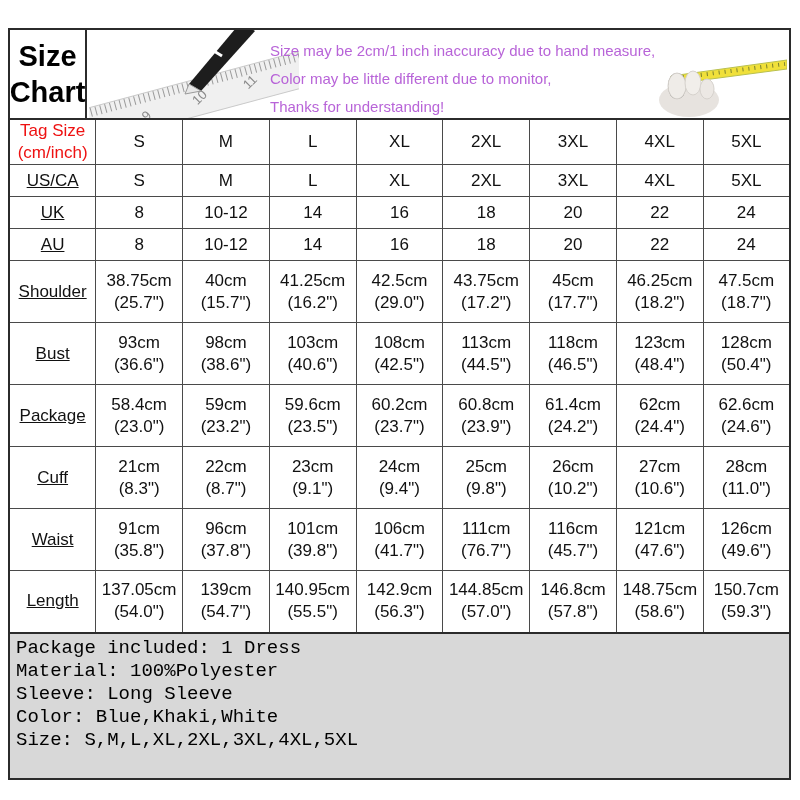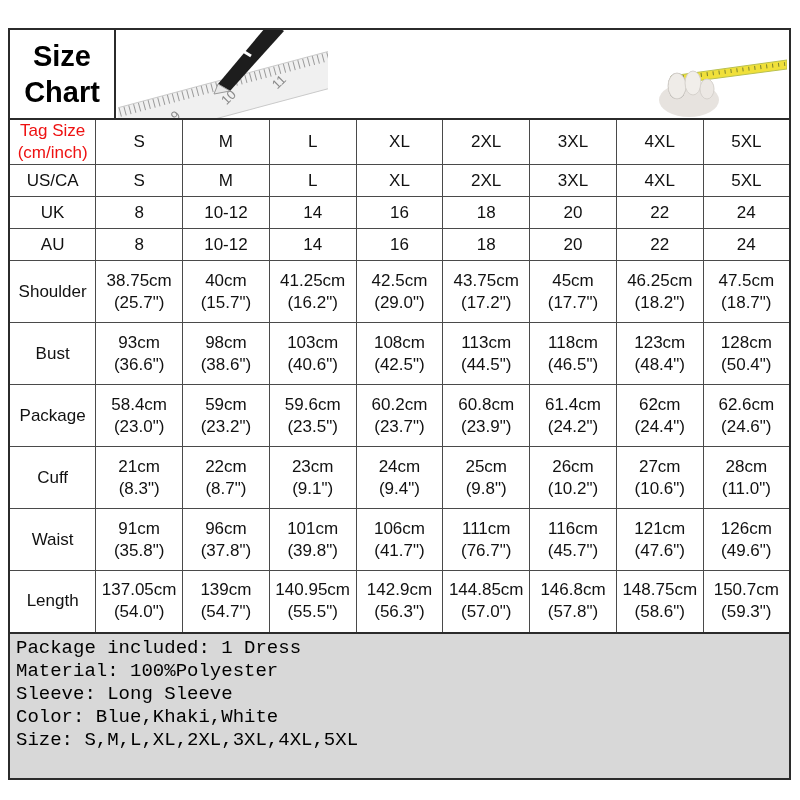--- a/index.html
+++ b/index.html
@@ -9,21 +9,21 @@
   }
   .sheet{position:relative;width:800px;height:800px;background:#fff;overflow:hidden;}
   .frame{position:absolute;left:8px;top:28px;width:783px;}
 
   
   .banner{
     display:flex;height:90px;box-sizing:border-box;
     border:2px solid #2b2b2b;border-bottom:none;background:#fff;
   }
   .title-cell{
-    width:106px;box-sizing:border-box;border-right:2px solid #2b2b2b;
+    width:77px;box-sizing:border-box;border-right:2px solid #2b2b2b;
     display:flex;align-items:center;justify-content:center;
     font-weight:bold;font-size:29px;line-height:1.25;
     white-space:pre-line;text-align:center;color:#000;
   }
   .banner-art{position:relative;flex:1;overflow:hidden;}
   .notice{
     position:absolute;left:183px;top:7px;
     color:var(--purple,#b864d8);font-size:15px;line-height:1.85;
     white-space:nowrap;
   }
@@ -37,21 +37,21 @@
   }
   table.size-table td{
     border:1px solid var(--grid,#4a4a4a);
     text-align:center;vertical-align:middle;
     white-space:pre-line;font-size:17px;line-height:1.3;
     padding:0;background:#fff;overflow:hidden;
   }
   td.head{background:var(--head-bg,#d8d8d8);}
   td.corner{color:var(--tag-red,#ee1111);font-size:19px;line-height:1.15;}
   td.size-head{font-size:19px;}
-  td.row-label{font-size:18px;}
+  td.row-label{font-size:18px;text-decoration:underline;}
   tr.r-tag{height:42px;}
   tr.r-compact{height:32px;}
   tr.r-tall{height:62px;}
 
   
   .details{
     box-sizing:border-box;height:146px;width:783px;
     border:2px solid #2b2b2b;border-top:none;
     background:var(--details-bg,#d8d8d8);
     padding:3px 6px;overflow:hidden;
@@ -75,20 +75,25 @@
             <line x1="-25" y1="55" x2="225" y2="55" stroke="#9a9a9a" stroke-width="9" stroke-dasharray="1 4"></line>
             <text x="52" y="78" font-size="13" fill="#8a8a8a" transform="rotate(-30 52 78)">9</text>
             <text x="105" y="76" font-size="13" fill="#8a8a8a" transform="rotate(-30 105 76)">10</text>
             <text x="158" y="74" font-size="13" fill="#8a8a8a" transform="rotate(-30 158 74)">11</text>
           </g>
           <polygon points="100,54 152,-8 166,1 112,61" fill="#1d1d1d"></polygon>
           <polygon points="100,54 112,61 96,64" fill="#e8e8e8" stroke="#9a9a9a" stroke-width="1"></polygon>
           <line x1="120" y1="18" x2="133" y2="26" stroke="#fff" stroke-width="3"></line>
         </svg>
 
+        <div class="notice">
+          <div>Size may be 2cm/1 inch inaccuracy due to hand measure,</div>
+          <div>Color may be little different due to monitor,</div>
+          <div>Thanks for understanding!</div>
+        </div>
 
         <svg class="illu-right" width="150" height="62" viewBox="0 0 150 62">
           <polygon points="34,20 150,4 150,13 36,28" style="fill:var(--tape-yellow,#f0e03a)" stroke="#b9c04e" stroke-width="1"></polygon>
           <line x1="40" y1="22" x2="148" y2="8" stroke="#7a8030" stroke-width="4" stroke-dasharray="1 5"></line>
           <ellipse cx="52" cy="44" rx="30" ry="17" fill="#e7e3df"></ellipse>
           <ellipse cx="40" cy="30" rx="9" ry="13" fill="#efecе8"></ellipse>
           <ellipse cx="40" cy="30" rx="9" ry="13" fill="#efece8" stroke="#d6d2cd"></ellipse>
           <ellipse cx="56" cy="27" rx="8" ry="12" fill="#f1eeea" stroke="#d6d2cd"></ellipse>
           <ellipse cx="70" cy="33" rx="7" ry="10" fill="#ece8e4" stroke="#d6d2cd"></ellipse>
         </svg>

